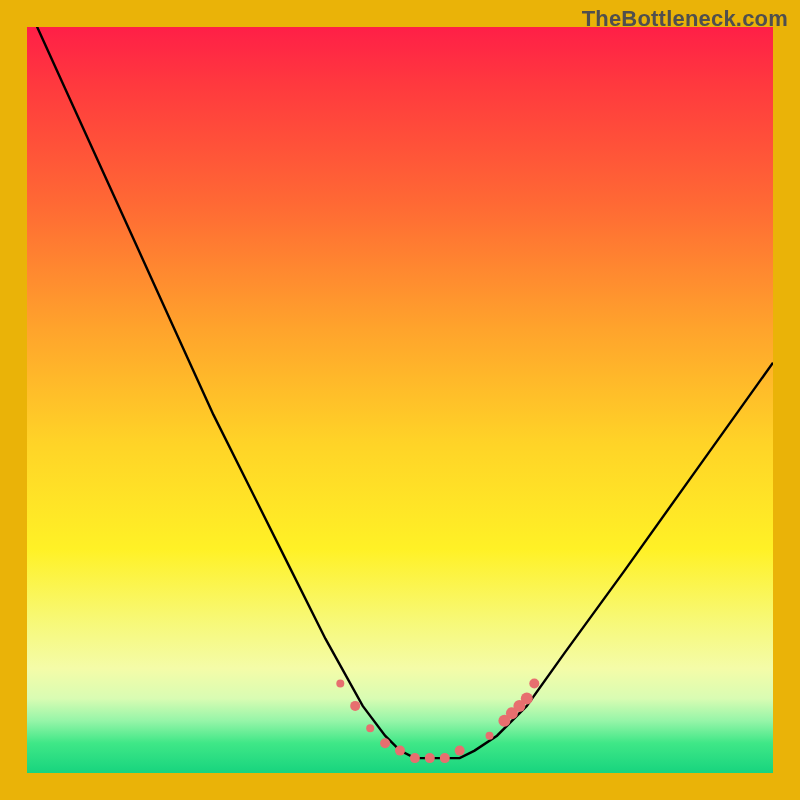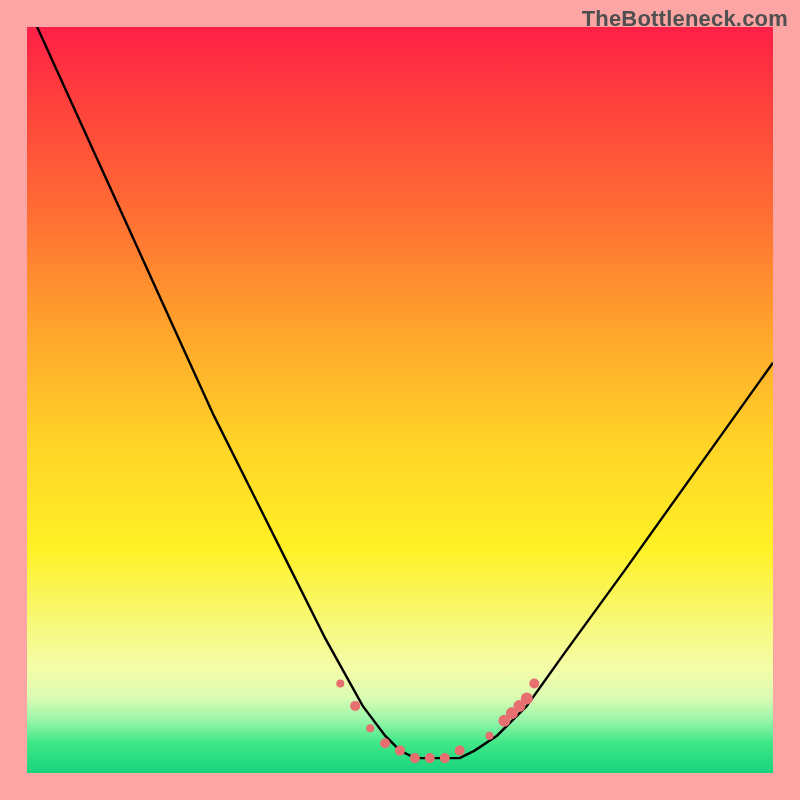--- a/index.html
+++ b/index.html
@@ -8,21 +8,21 @@
     width: 800px;
     height: 800px;
     background: #000;
     overflow: hidden;
     font-family: Arial, Helvetica, sans-serif;
   }
   .frame {
     position: relative;
     width: 800px;
     height: 800px;
-    background: #fca5a5;
+    background: #eab308;
   }
   .watermark {
     position: absolute;
     top: 6px;
     right: 12px;
     color: #4f4f4f;
     font-size: 22px;
     font-weight: 600;
     letter-spacing: 0.2px;
     z-index: 5;

